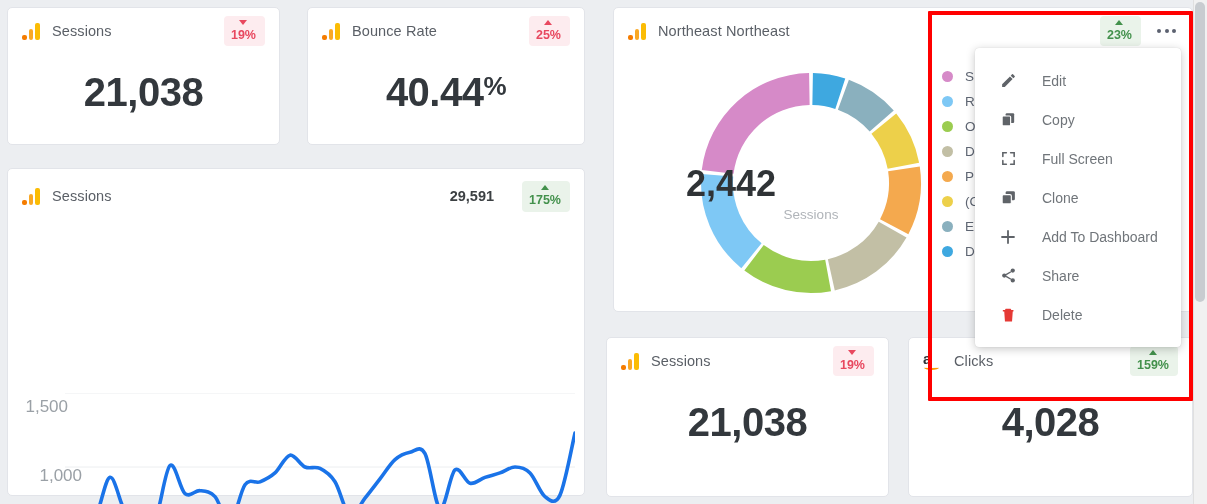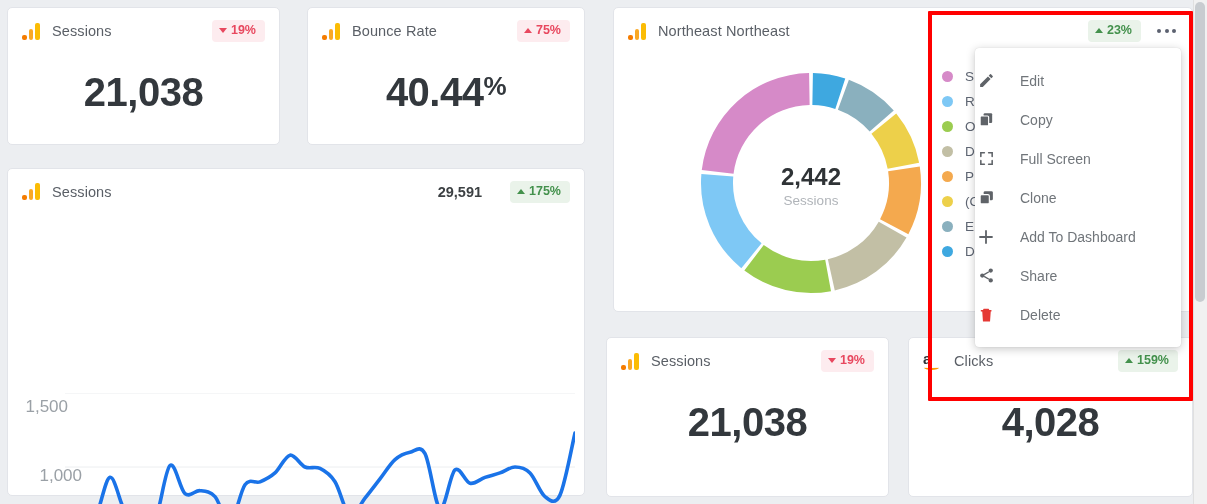--- a/index.html
+++ b/index.html
@@ -38,20 +38,21 @@
   .card-title {
     margin-left: 11px; font-size: 14.5px; color: #5a5f66;
     letter-spacing: .1px; white-space: nowrap;
   }
   .head-right { margin-left: auto; display: flex; align-items: center; gap: 14px; }
 
   .badge {
     font-size: 12.5px; font-weight: bold; border-radius: 4px;
     padding: 4px 9px 5px 7px; display: flex; align-items: center; gap: 4px;
     line-height: 1;
+    flex-direction: column;
   }
   .badge.down { background: #fdecef; color: #e8485f; }
   .badge.up   { background: #eaf3ea; color: #43914c; }
   .tri { width: 0; height: 0; border-left: 4.5px solid transparent; border-right: 4.5px solid transparent; }
   .badge.down .tri { border-top: 5.5px solid #e8485f; }
   .badge.up   .tri { border-bottom: 5.5px solid #43914c; }
 
   .kpi-value {
     position: absolute; left: 0; right: 0; text-align: center;
     font-size: 40px; font-weight: bold; color: #33383d; letter-spacing: -.5px;
@@ -61,38 +62,38 @@
   .dots { display: flex; gap: 3.5px; cursor: pointer; padding: 4px 2px; }
   .dots span { width: 4px; height: 4px; border-radius: 50%; background: #5c6170; display:block; }
 
   
   .linechart-head { display:flex; align-items:center; padding: 12px 14px 0 14px; }
   .lc-total { font-size: 14.5px; font-weight: bold; color: #3c4043; margin-right: 14px; }
 
   .axis-label { position: absolute; font-size: 17px; color: #9aa0a6; }
 
   
-  .donut-center-num { font-size: 24px; font-weight: bold; color: #2f3336; text-align:center; }
+  .donut-center-num { font-size: 36px; font-weight: bold; color: #2f3336; }
   .donut-center-lbl { font-size: 13.5px; color: #b0b4b9; text-align:center; margin-top: 2px; }
 
   .legend { position: absolute; left: 328px; top: 56px; }
   .legend-row { display: flex; align-items: center; height: 25px; }
   .legend-dot { width: 11px; height: 11px; border-radius: 50%; flex:0 0 auto; }
   .legend-text { margin-left: 12px; font-size: 13.5px; color: #5f6673; white-space: nowrap; }
 
   
   .menu {
     position: absolute; left: 975px; top: 48px; width: 206px;
     background: #fff; border-radius: 4px;
     box-shadow: 0 2px 10px rgba(0,0,0,.22), 0 0 1px rgba(0,0,0,.18);
     padding: 13px 0 13px 0; z-index: 40;
   }
   .menu-item {
     display: flex; align-items: center; height: 39px;
-    cursor: pointer;
+    padding-left: 22px; cursor: pointer;
   }
   .menu-icon { width: 22px; height: 20px; flex: 0 0 auto; display:flex; align-items:center; justify-content:center; }
   .menu-label { margin-left: 23px; font-size: 14px; color: #70757a; white-space: nowrap; }
 
   
   .hl-box {
     position: absolute; border: 4px solid #ff0000; z-index: 60;
     pointer-events: none; border-radius: 1px;
   }
 
@@ -127,21 +128,21 @@
     <div class="card-head">
       <span class="ga-icon">
         <i class="ga-b1"></i>
           <i class="ga-b2"></i>
           <i class="ga-b3"></i>
       </span>
       <span class="card-title">Bounce Rate</span>
       <span class="head-right">
         <span class="badge down">
           <span class="tri" style="border-top:none; border-bottom:5.5px solid #e8485f;"></span>
-          <span>75%</span>
+          <span>25%</span>
         </span>
       </span>
     </div>
     <div class="kpi-value" style="top:62px;">
       <span>40.44</span><span class="pct">%</span>
     </div>
   </div>
 
   <div class="card" style="left:7px; top:168px; width:578px; height:328px;">
     <div class="linechart-head">

